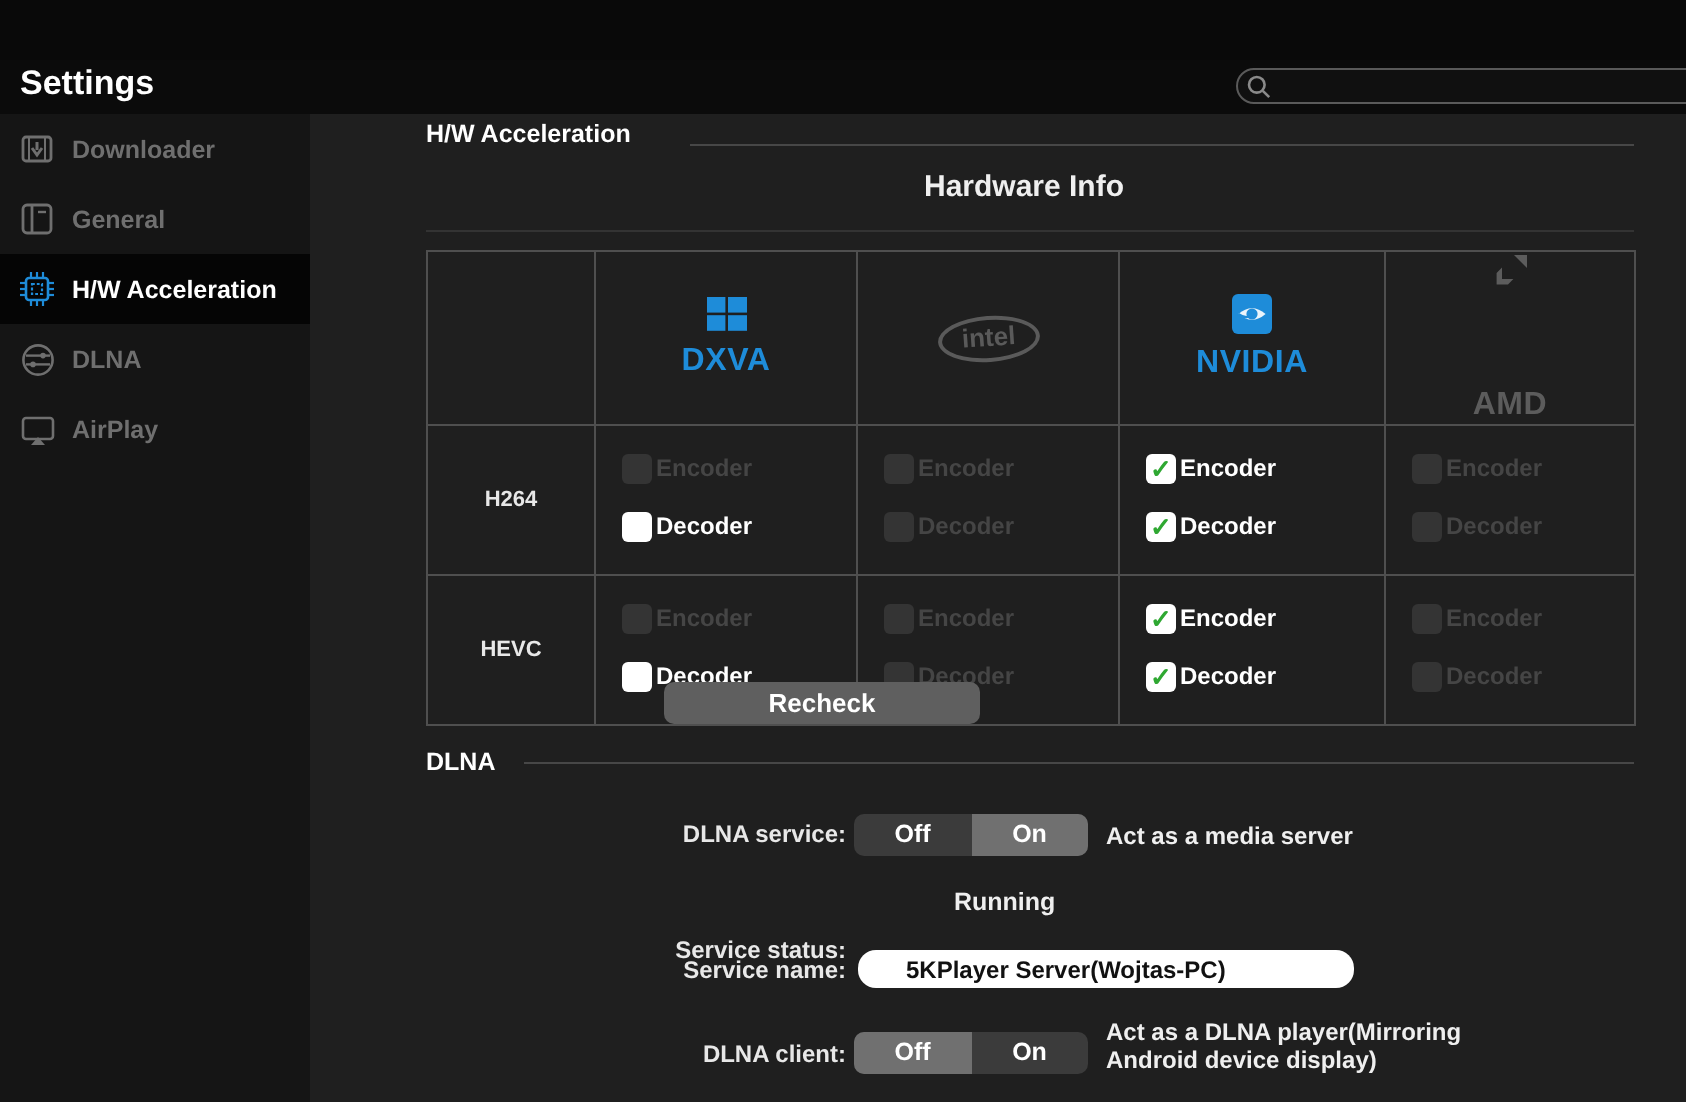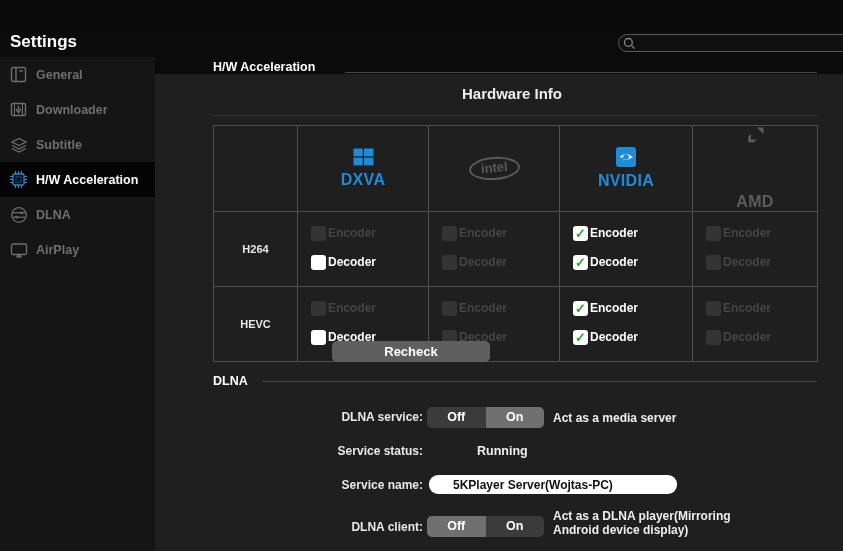--- a/index.html
+++ b/index.html
@@ -4,21 +4,21 @@
 <style>
   * { margin:0; padding:0; box-sizing:border-box; }
   html,body { width:843px; height:551px; overflow:hidden; }
   body {
     font-family:"Liberation Sans", sans-serif;
     background:#1f1f1f;
     position:relative;
     color:#fff;
   }
   
-  .topbar { position:absolute; left:0; top:0; width:843px; height:74px; background:#0b0b0b; }
+  .topbar { position:absolute; left:0; top:0; width:843px; height:57px; background:#0b0b0b; }
   .topbar-upper { position:absolute; left:0; top:0; width:843px; height:30px; background:#090909; }
   .app-title { position:absolute; left:10px; top:32px; font-size:17px; font-weight:bold; color:#fff; }
   .searchbox {
     position:absolute; left:618px; top:34px; width:235px; height:18px;
     border:1px solid #5a5a5a; border-radius:9px; display:flex; align-items:center;
     padding-left:4px; background:#101010;
   }
   .searchbox input {
     background:transparent; border:none; outline:none; color:#ccc;
     font-size:11px; width:190px; font-family:"Liberation Sans", sans-serif;
@@ -105,50 +105,40 @@
     </span>
     <input placeholder="" style="">
   </div>
 </div>
 
 <div class="sidebar">
 
   <div class="side-item">
     <span class="icn">
       <svg width="17" height="17" viewBox="0 0 17 17">
-          <rect x="1.5" y="1.5" width="14" height="14" rx="2" fill="none" stroke="#6f6f6f" stroke-width="1.4"></rect>
-          <line x1="6" y1="1.5" x2="6" y2="15.5" stroke="#6f6f6f" stroke-width="1.4"></line>
-          <line x1="9" y1="5" x2="13" y2="5" stroke="#6f6f6f" stroke-width="1.2"></line>
-        </svg>
-    </span>
-    <span>General</span>
-  </div>
-
-  <div class="side-item">
-    <span class="icn">
-      <svg width="17" height="17" viewBox="0 0 17 17">
           <rect x="1.5" y="2.5" width="14" height="12" rx="1.5" fill="none" stroke="#6f6f6f" stroke-width="1.4"></rect>
           <line x1="4.5" y1="2.5" x2="4.5" y2="14.5" stroke="#6f6f6f" stroke-width="1"></line>
           <line x1="12.5" y1="2.5" x2="12.5" y2="14.5" stroke="#6f6f6f" stroke-width="1"></line>
           <path d="M8.5 5 v4 M6 8 l2.5 3.5 L11 8" fill="none" stroke="#6f6f6f" stroke-width="1.5"></path>
         </svg>
     </span>
     <span>Downloader</span>
   </div>
 
   <div class="side-item">
     <span class="icn">
-      <svg width="18" height="18" viewBox="0 0 18 18">
-          <path d="M2 6 L9 2.5 L16 6 L9 9.5 Z" fill="none" stroke="#6f6f6f" stroke-width="1.3"></path>
-          <path d="M2 9.5 L9 13 L16 9.5" fill="none" stroke="#6f6f6f" stroke-width="1.3"></path>
-          <path d="M2 12.5 L9 16 L16 12.5" fill="none" stroke="#6f6f6f" stroke-width="1.3"></path>
-        </svg>
-    </span>
-    <span>Subtitle</span>
-  </div>
+      <svg width="17" height="17" viewBox="0 0 17 17">
+          <rect x="1.5" y="1.5" width="14" height="14" rx="2" fill="none" stroke="#6f6f6f" stroke-width="1.4"></rect>
+          <line x1="6" y1="1.5" x2="6" y2="15.5" stroke="#6f6f6f" stroke-width="1.4"></line>
+          <line x1="9" y1="5" x2="13" y2="5" stroke="#6f6f6f" stroke-width="1.2"></line>
+        </svg>
+    </span>
+    <span>General</span>
+  </div>
+
 
   <div class="side-item selected">
     <span class="icn">
       <svg width="19" height="19" viewBox="0 0 19 19">
         <rect x="4" y="4" width="11" height="11" rx="1.5" fill="none" stroke="#1e8cd9" stroke-width="1.3"></rect>
         <rect x="7" y="7" width="5" height="5" fill="none" stroke="#1e8cd9" stroke-width="1.1" stroke-dasharray="1.4 1"></rect>
         <g stroke="#1e8cd9" stroke-width="1.1">
           <line x1="6.5" y1="1" x2="6.5" y2="4"></line>
             <line x1="9.5" y1="1" x2="9.5" y2="4"></line>
             <line x1="12.5" y1="1" x2="12.5" y2="4"></line>
@@ -351,21 +341,21 @@
 <div class="sec-title" style="left:213px; top:374px;">DLNA</div>
 <div class="h-line" style="left:262px; top:381px; width:555px;"></div>
 
 <div class="row-label" style="top:410px;">DLNA service:</div>
 <div class="toggle" style="left:427px; top:407px;" data-active="on">
   <span class="t-off">Off</span>
   <span class="t-on">On</span>
 </div>
 <div class="desc" style="top:411px;">Act as a media server</div>
 
-<div class="row-label" style="top:444px;">Service status:</div>
+<div class="row-label" style="top:468px;">Service status:</div>
 <div class="value-text" style="left:432px; top:444px;">Running</div>
 
 <div class="row-label" style="top:478px;">Service name:</div>
 <input class="name-input" value="5KPlayer Server(Wojtas-PC)" style="">
 
 <div class="row-label" style="top:520px;">DLNA client:</div>
 <div class="toggle" style="left:427px; top:516px;" data-active="off">
   <span class="t-off">Off</span>
   <span class="t-on">On</span>
 </div>

